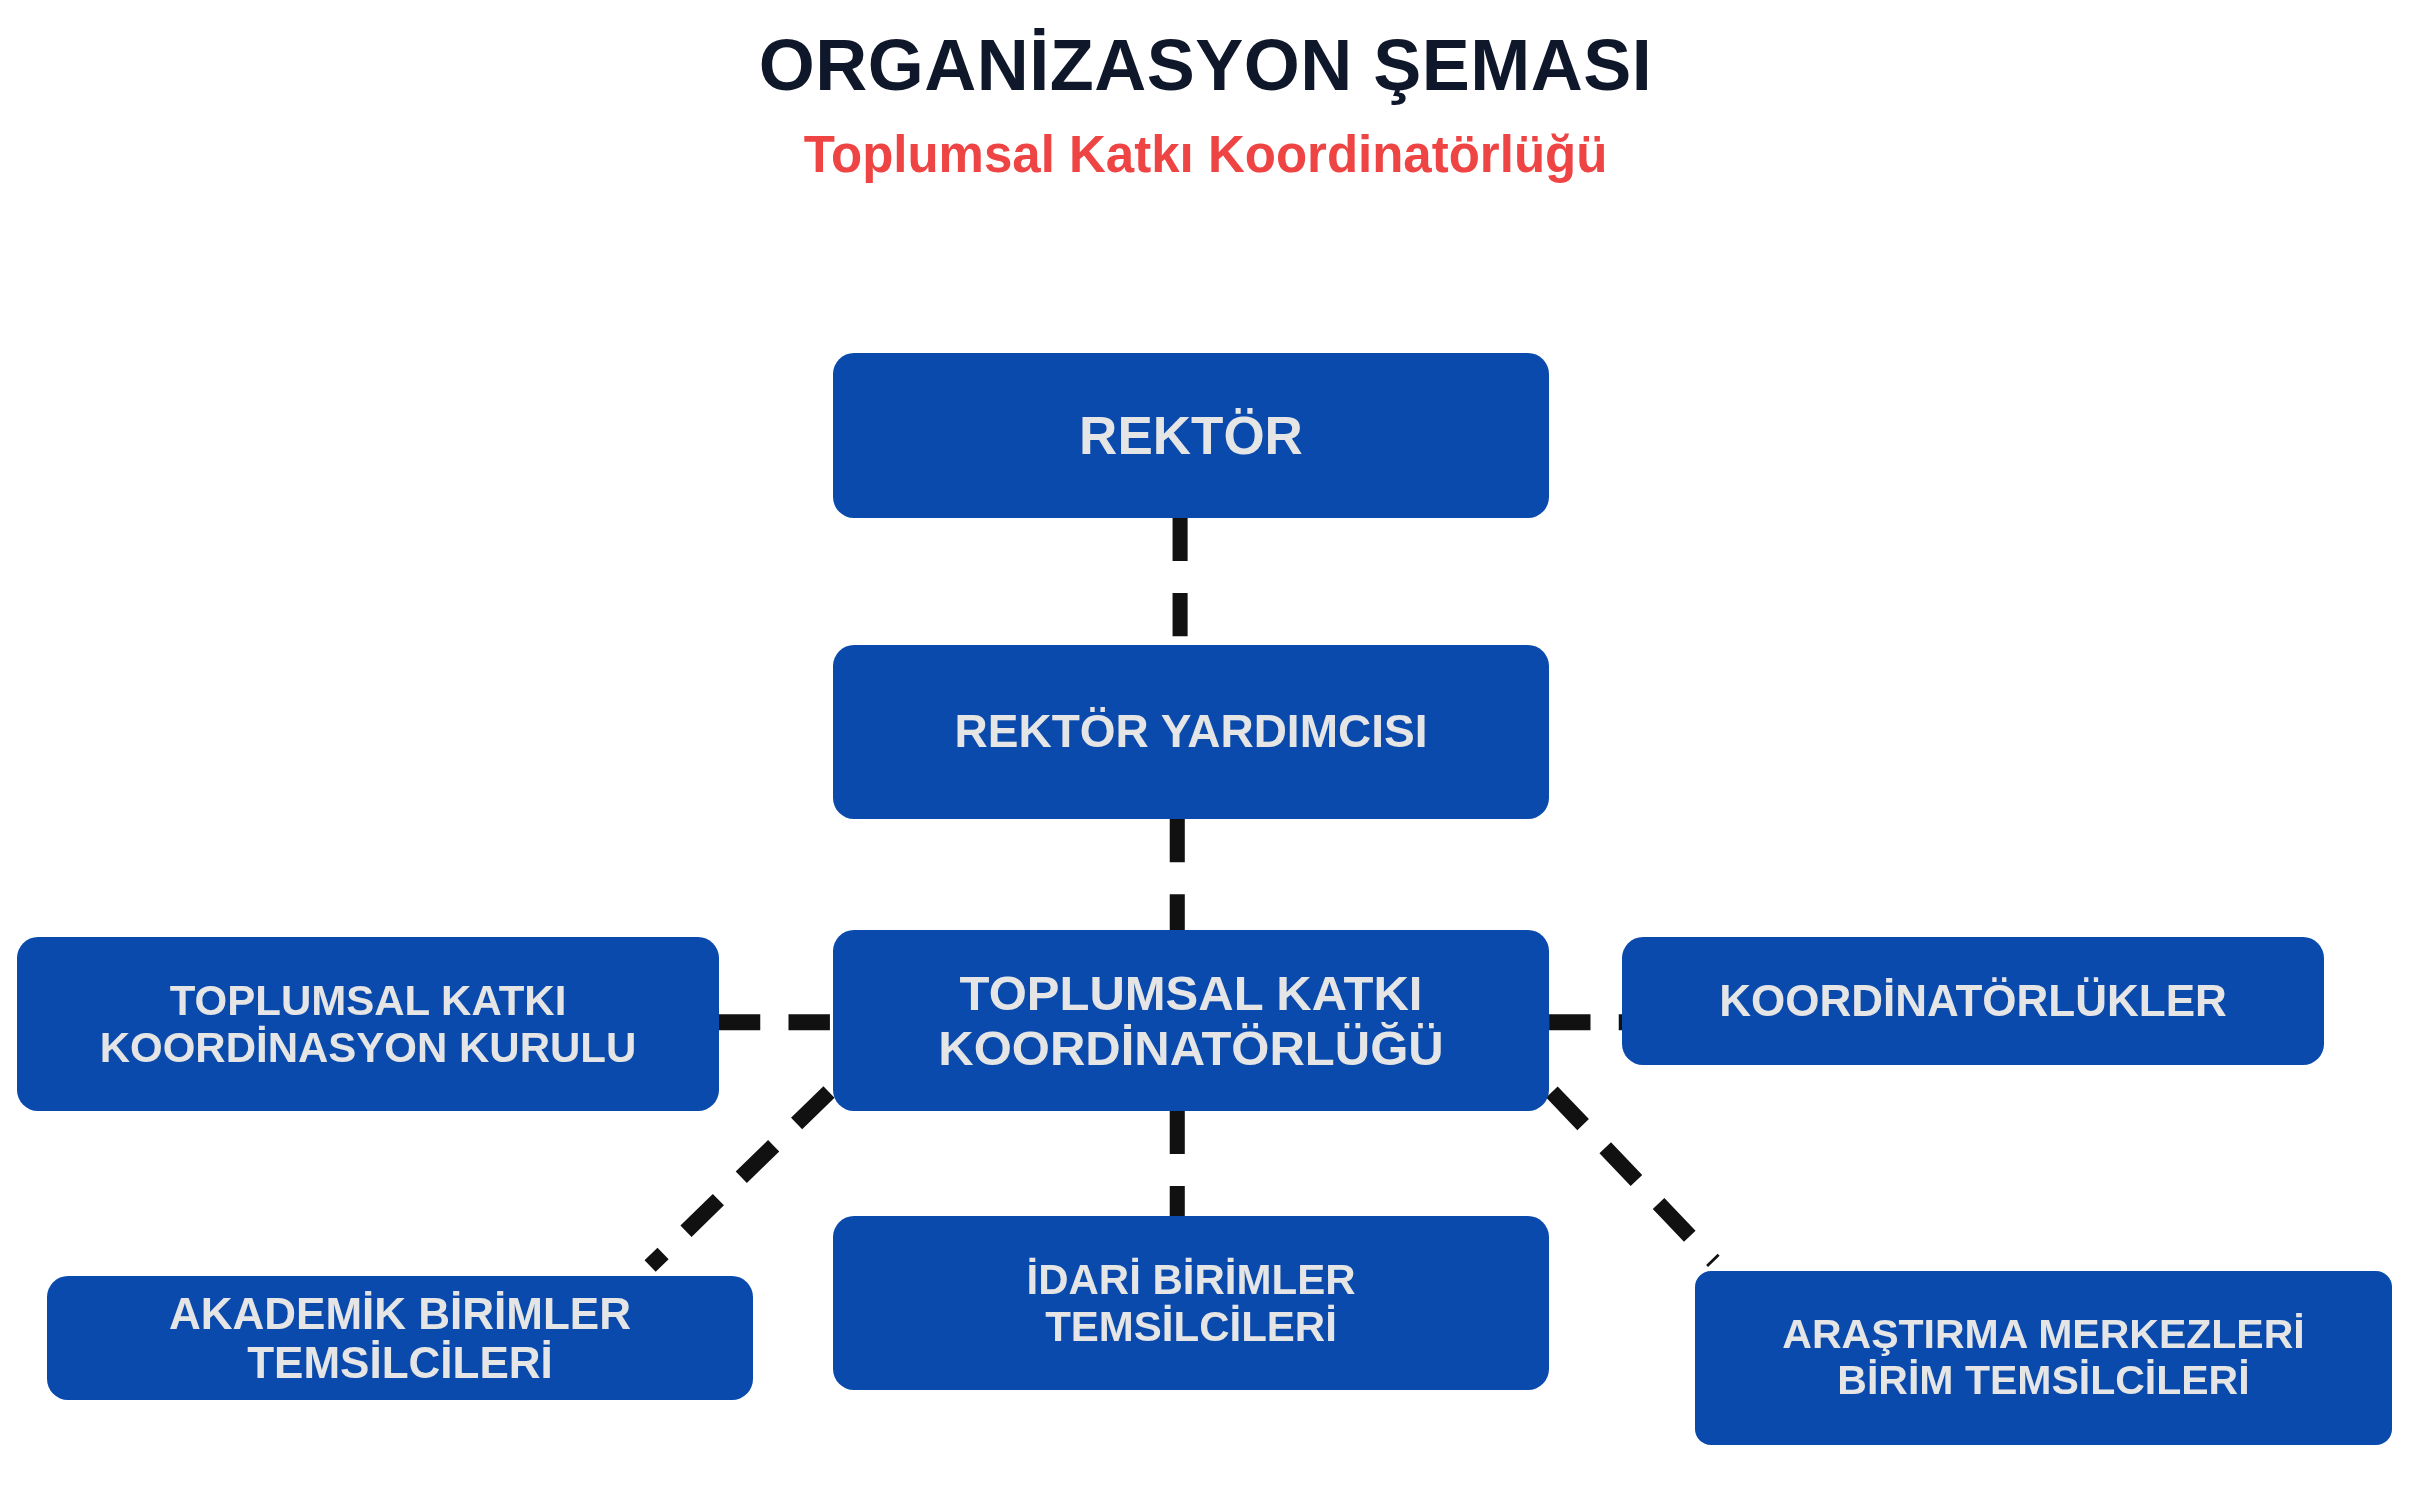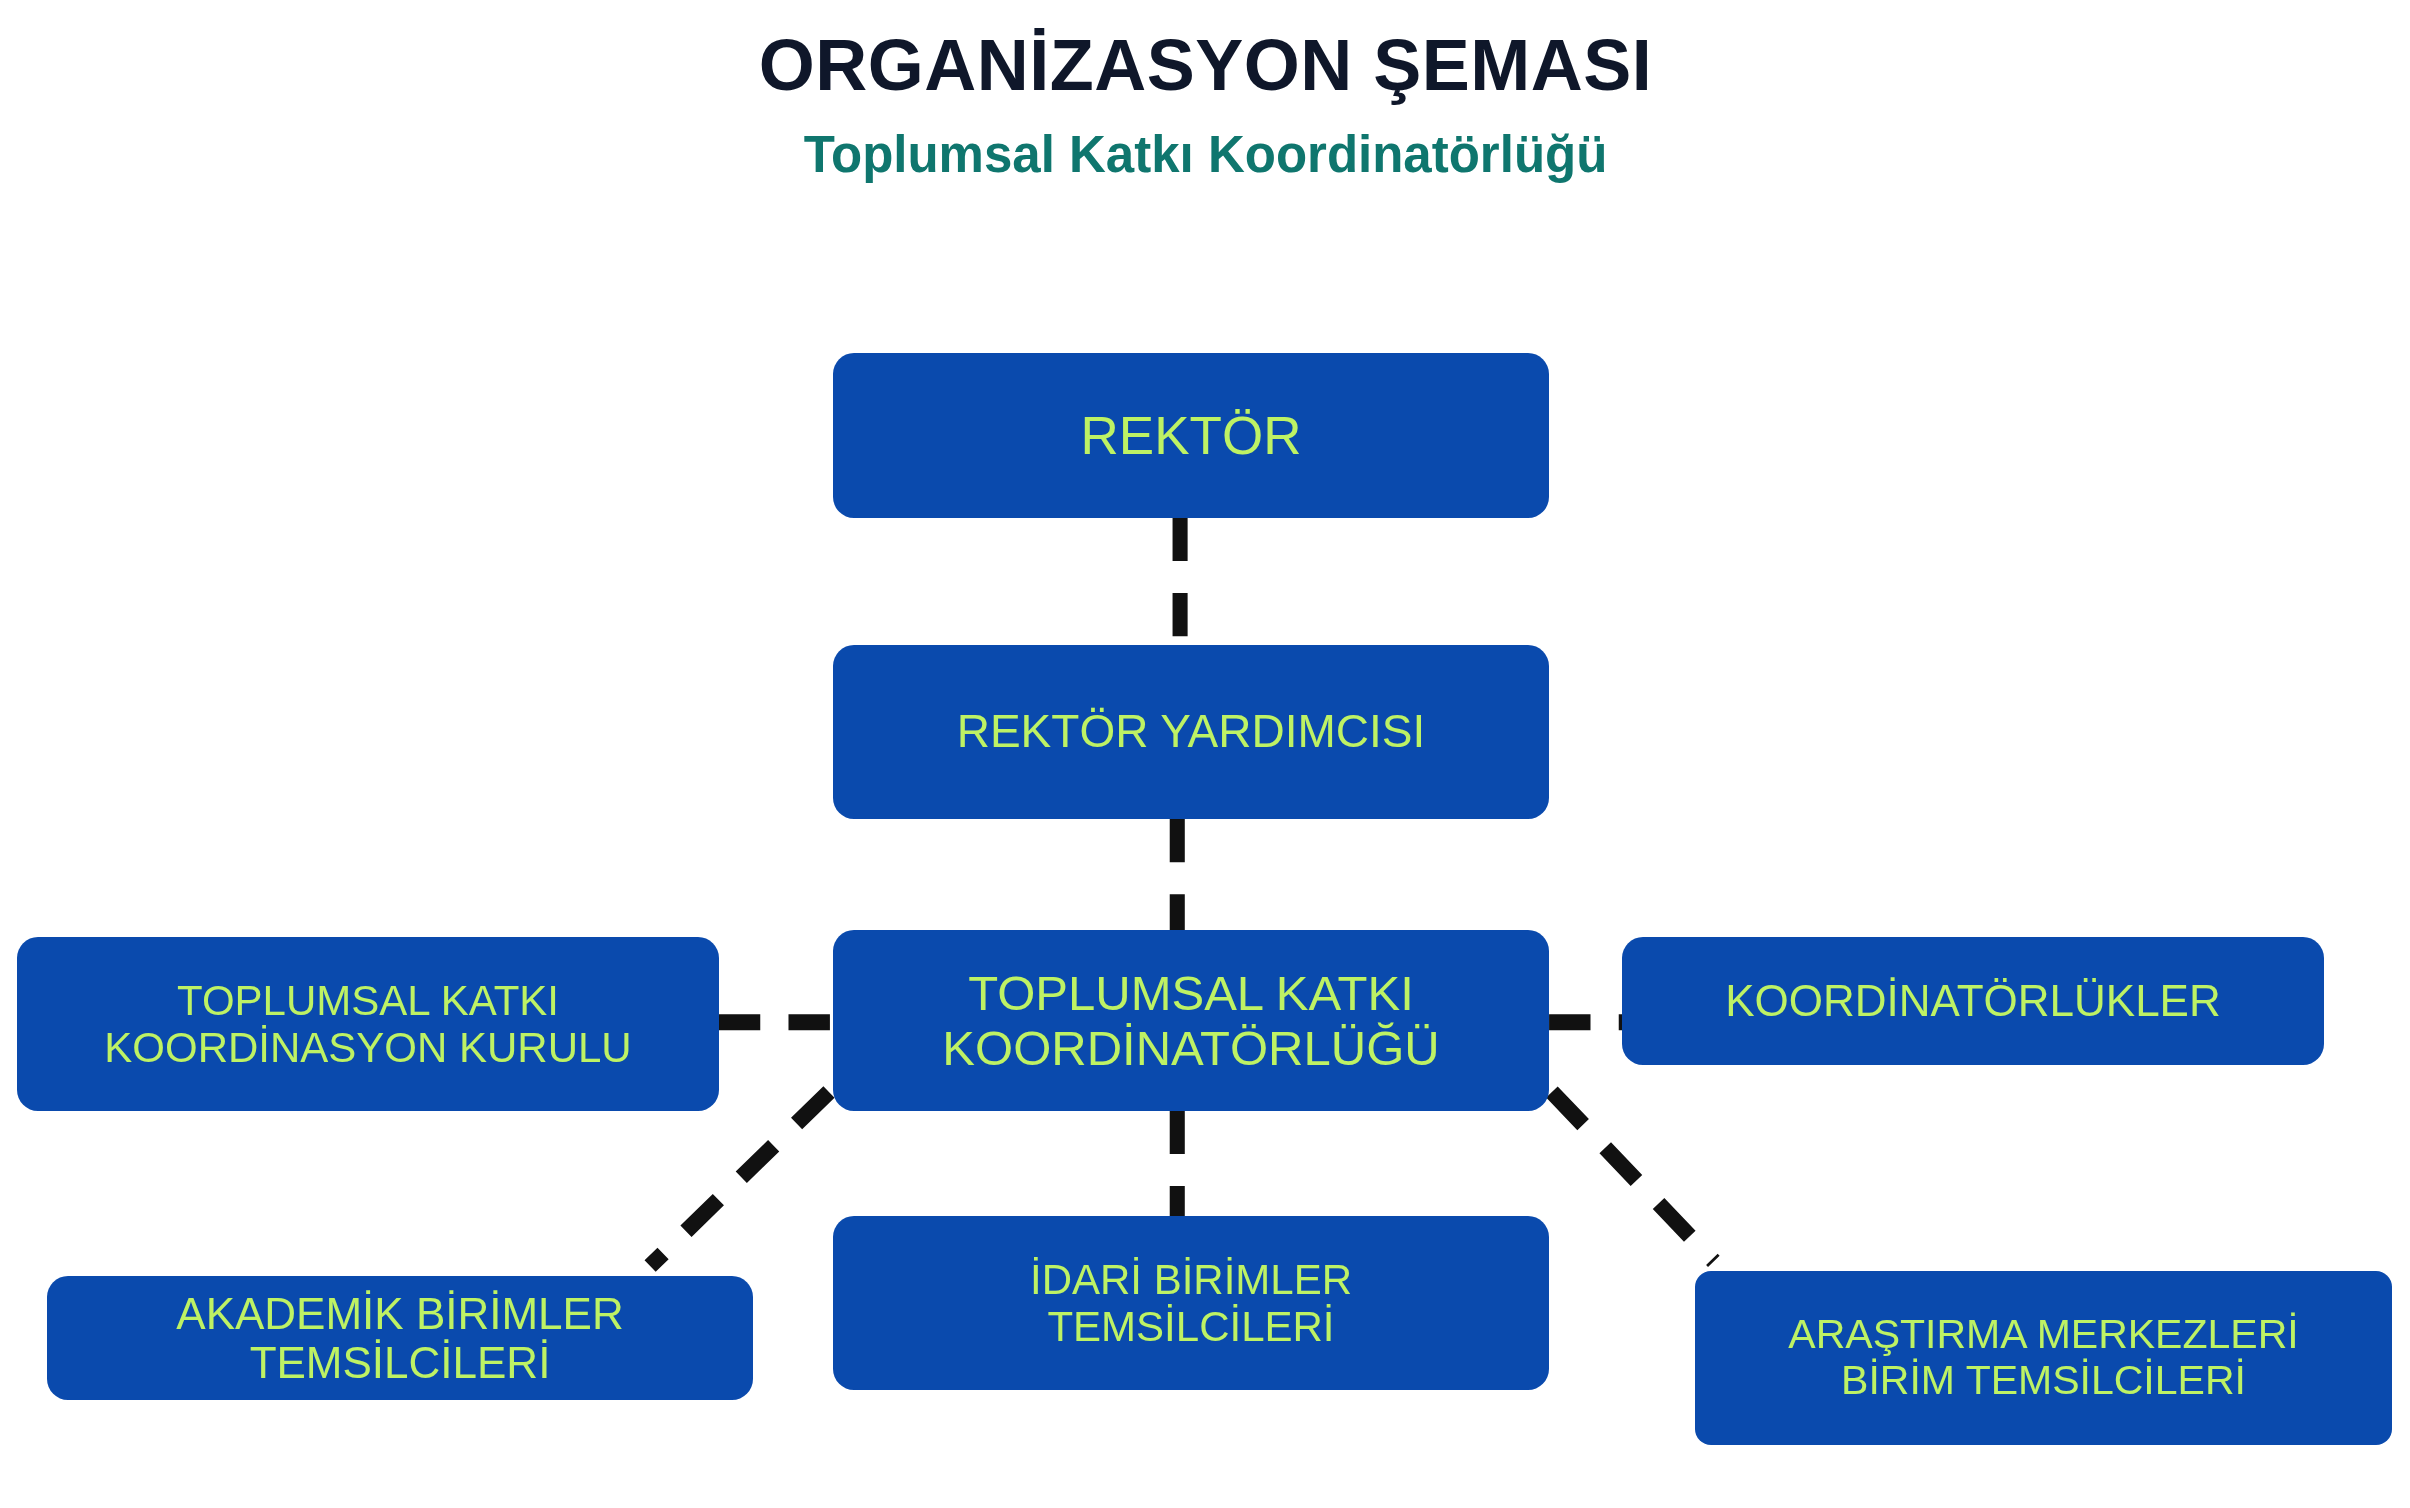--- a/index.html
+++ b/index.html
@@ -30,21 +30,21 @@
     font-size: 72px;
     font-weight: bold;
     color: #0f172a;
     letter-spacing: 0.5px;
     line-height: 1.05;
     margin: 0;
   }
   .sub-title {
     font-size: 51px;
     font-weight: bold;
-    color: #0f766e;
+    color: #ef4444;
     line-height: 1.05;
     margin: 24.5px 0 0 0;
   }
 
   
   #connectors {
     position: absolute;
     left: 0;
     top: 0;
     width: 2411px;
@@ -60,24 +60,24 @@
     box-sizing: border-box;
     display: flex;
     align-items: center;
     justify-content: center;
     text-align: center;
     color: #ffffff;
     padding: 5.6px 13px;
   }
   .node-label {
     width: 100%;
-    font-weight: normal;
+    font-weight: bold;
     line-height: 1.12;
     white-space: pre-line;
-    color: #bef264;
+    color: #e5e5e5;
   }
 
   
   #node-rektor            { left: 833px;  top: 353px;  width: 716px; height: 165px; }
   #node-rektor-yrd        { left: 833px;  top: 645px;  width: 716px; height: 174px; }
   #node-kurul             { left: 17px;   top: 937px;  width: 702px; height: 174px; }
   #node-koordinatorluk    { left: 833px;  top: 930px;  width: 716px; height: 181px; }
   #node-koordinatorlukler { left: 1622px; top: 937px;  width: 702px; height: 128px; }
   #node-akademik          { left: 47px;   top: 1276px; width: 706px; height: 124px; }
   #node-idari             { left: 833px;  top: 1216px; width: 716px; height: 174px; }

